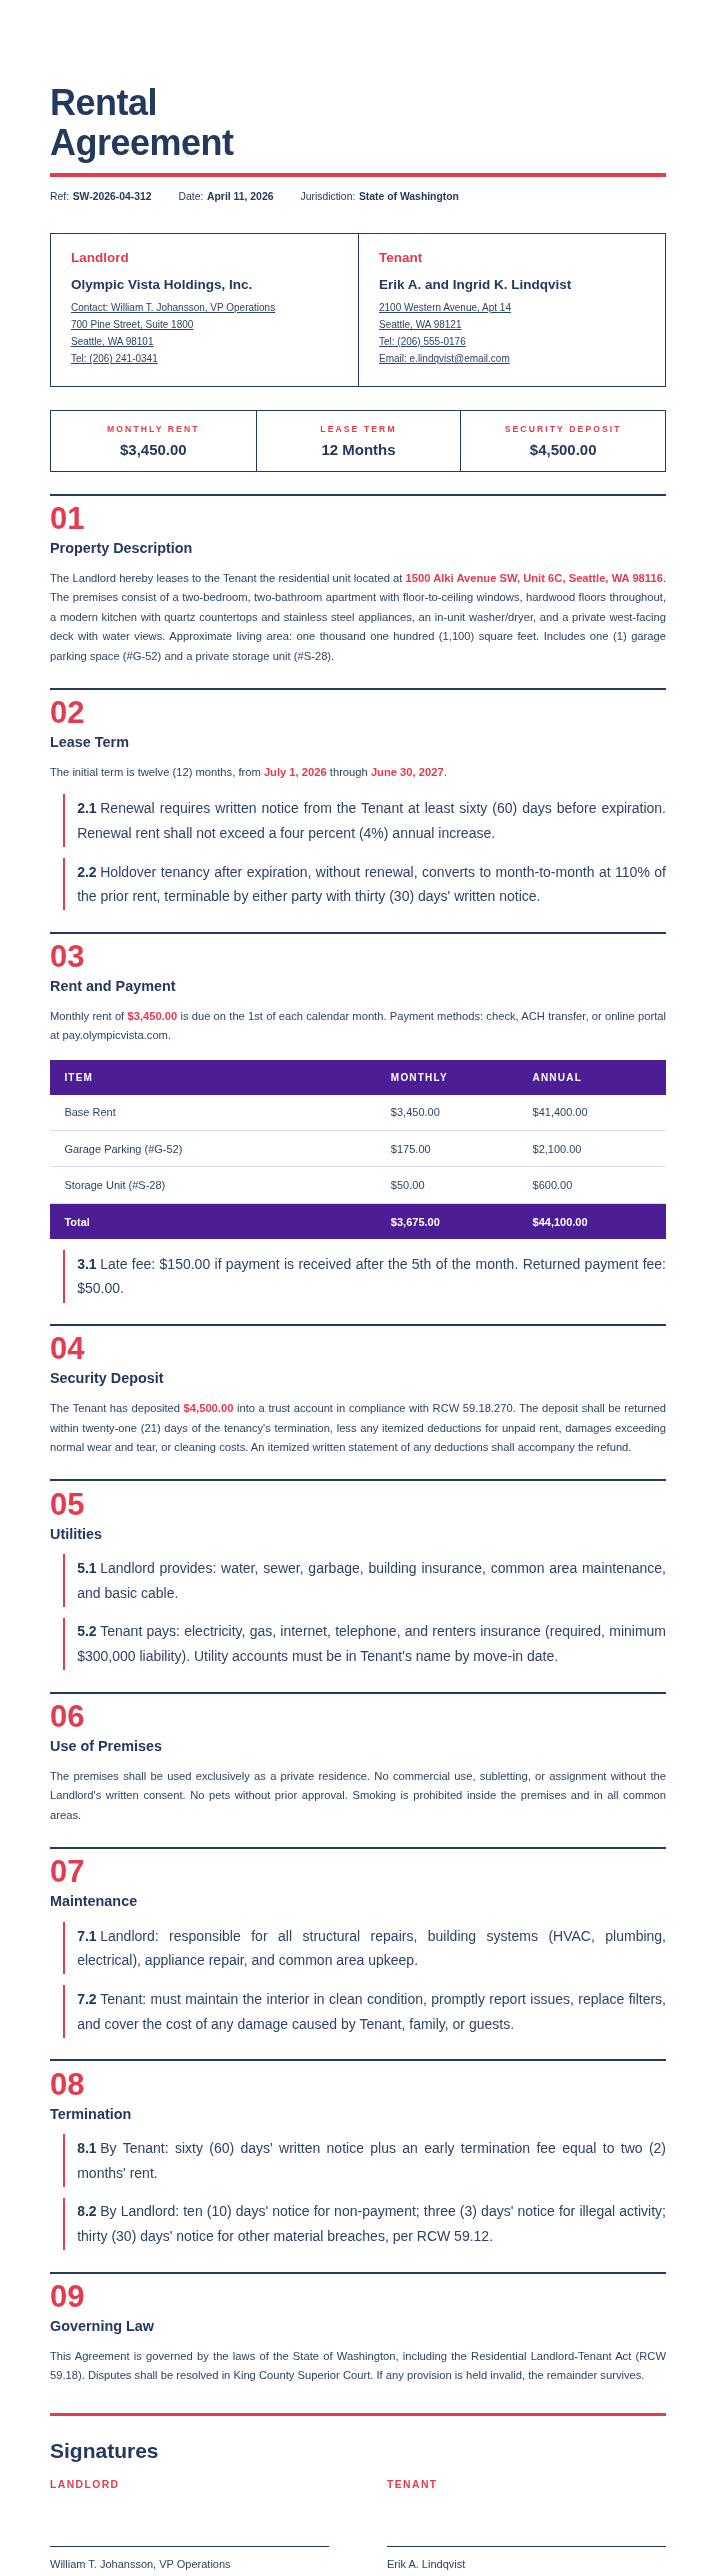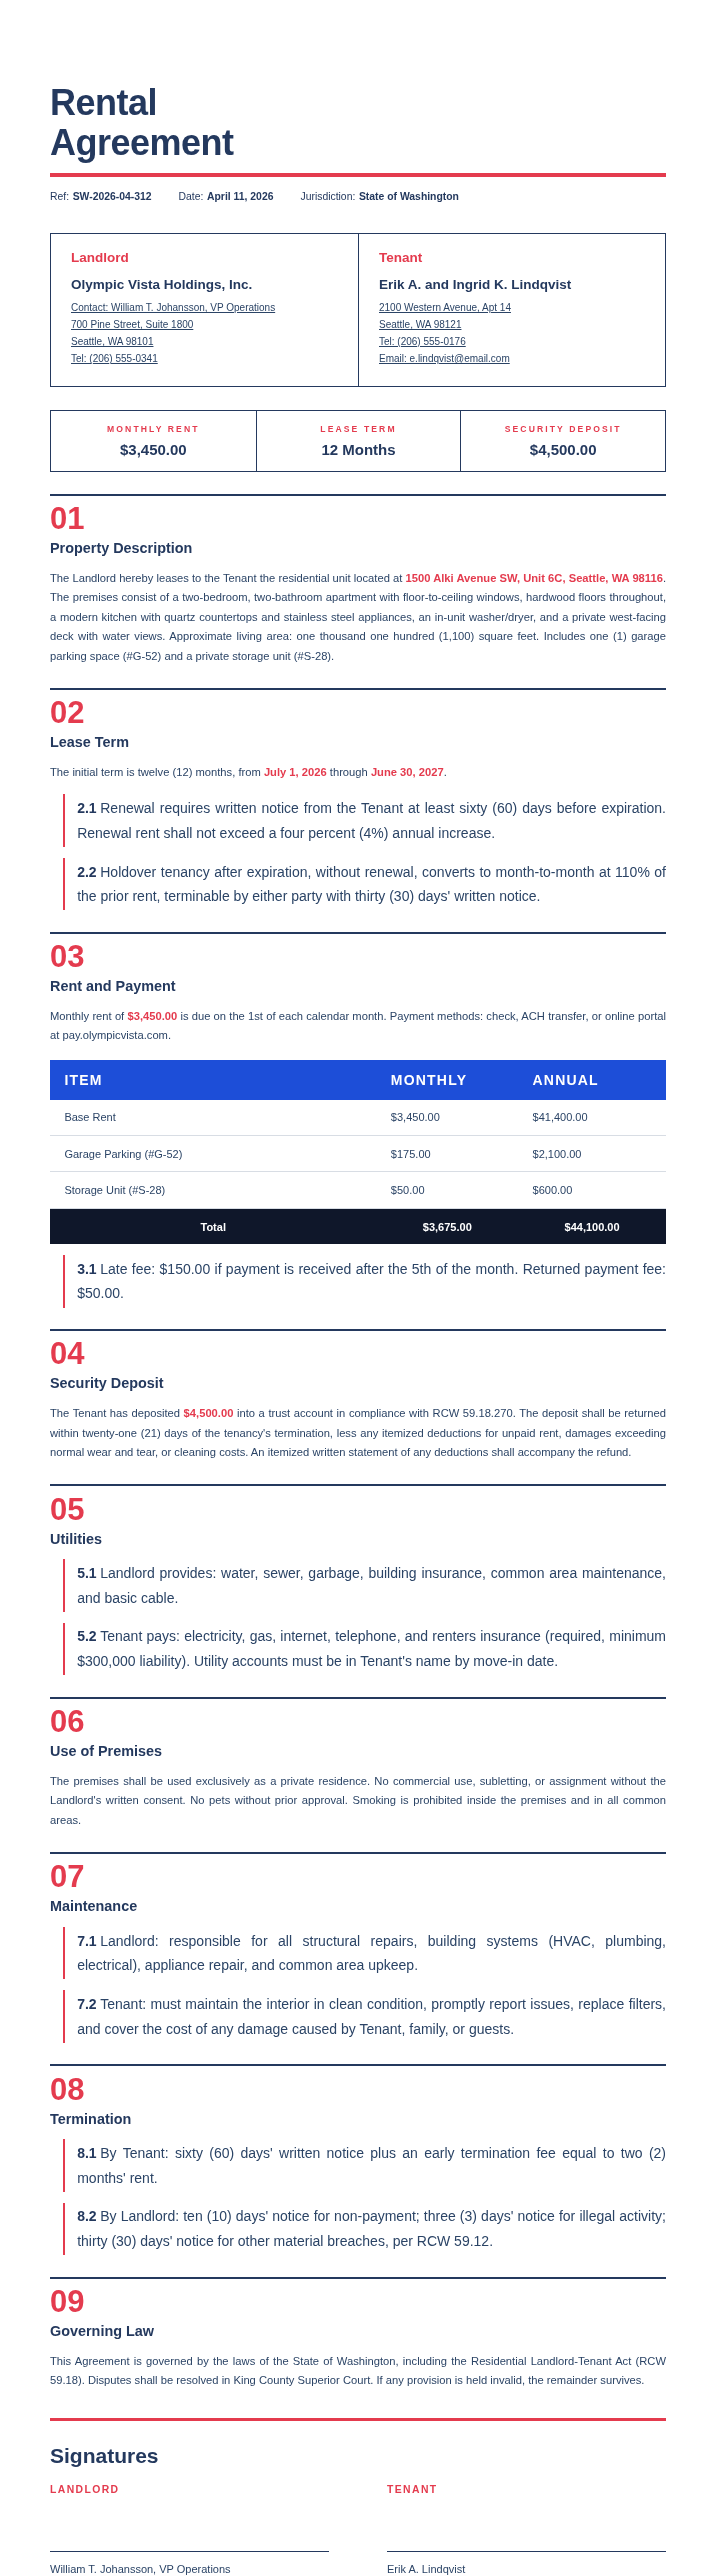--- a/index.html
+++ b/index.html
@@ -44,27 +44,27 @@
   .hl{color:#e43b4e;font-weight:bold;}
   .clause{
     border-left:2.7px solid #e43b4e;margin:10.8px 0 10.8px 12.6px;padding:1.8px 0 1.8px 12.6px;
     font-size:14px;line-height:1.75;text-align:justify;color:#2b4466;
   }
   .clause-num{font-weight:bold;color:#24395e;margin-right:3.6px;}
 
   
   .rent-table{width:100%;border-collapse:collapse;margin:14.4px 0 3.6px;}
   .rent-table th{
-    background:#1d4ed8;color:#ffffff;text-align:left;font-size:14px;letter-spacing:1.2px;
+    background:#4c1d95;color:#ffffff;text-align:left;font-size:10px;letter-spacing:1.2px;
     font-weight:bold;padding:11.7px 14.4px;margin-left:20px;
   }
   .rent-table td{font-size:11px;color:#2b4466;padding:11.7px 14.4px;border-bottom:0.9px solid #d8dde4;}
   .rent-table th:nth-child(1){width:53%;}
   .rent-table th:nth-child(2){width:23%;}
-  .rent-table tr.total-row td{background:#0f172a;color:#ffffff;font-weight:bold;border-bottom:none;text-align:center;}
+  .rent-table tr.total-row td{background:#4c1d95;color:#ffffff;font-weight:bold;border-bottom:none;}
 
   
   .sig-rule{height:2.7px;background:#e43b4e;margin-top:27px;}
   .sig-heading{color:#24395e;font-weight:bold;font-size:21px;margin:23.4px 0 16px;}
   .sig-grid{display:grid;grid-template-columns:1fr 1fr;column-gap:58px;row-gap:21.6px;}
   .sig-label{color:#e43b4e;font-weight:bold;font-size:10.4px;letter-spacing:1.4px;}
   .sig-line{border-bottom:1.8px solid #24395e;height:56px;margin-bottom:8px;}
   .sig-name{font-size:11px;line-height:1.65;color:#2b4466;}
 </style>
 </head>
@@ -87,21 +87,21 @@
     </div>
   </div>
 
   <div class="parties" id="parties">
       <div class="party">
         <div class="party-role">Landlord</div>
         <div class="party-name">Olympic Vista Holdings, Inc.</div>
         <div class="party-line">Contact: William T. Johansson, VP Operations</div>
         <div class="party-line">700 Pine Street, Suite 1800</div>
         <div class="party-line">Seattle, WA 98101</div>
-        <div class="party-line">Tel: (206) 555-0341</div>
+        <div class="party-line">Tel: (206) 241-0341</div>
       </div>
       <div class="party">
         <div class="party-role">Tenant</div>
         <div class="party-name">Erik A. and Ingrid K. Lindqvist</div>
         <div class="party-line">2100 Western Avenue, Apt 14</div>
         <div class="party-line">Seattle, WA 98121</div>
         <div class="party-line">Tel: (206) 555-0176</div>
         <div class="party-line">Email: e.lindqvist@email.com</div>
       </div>
     </div>

